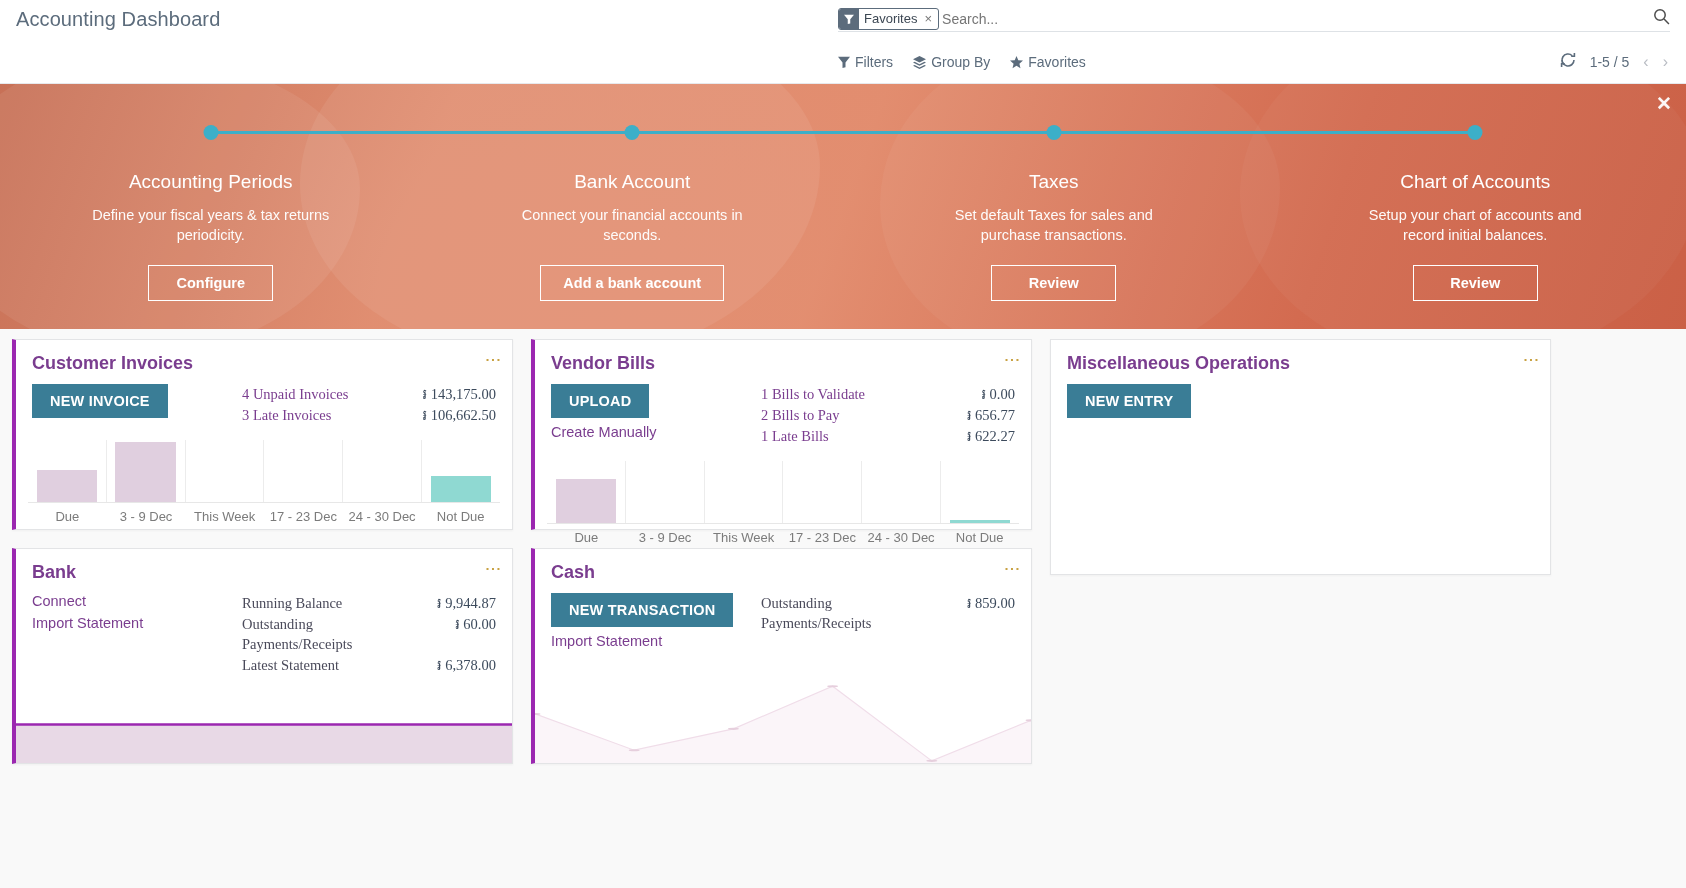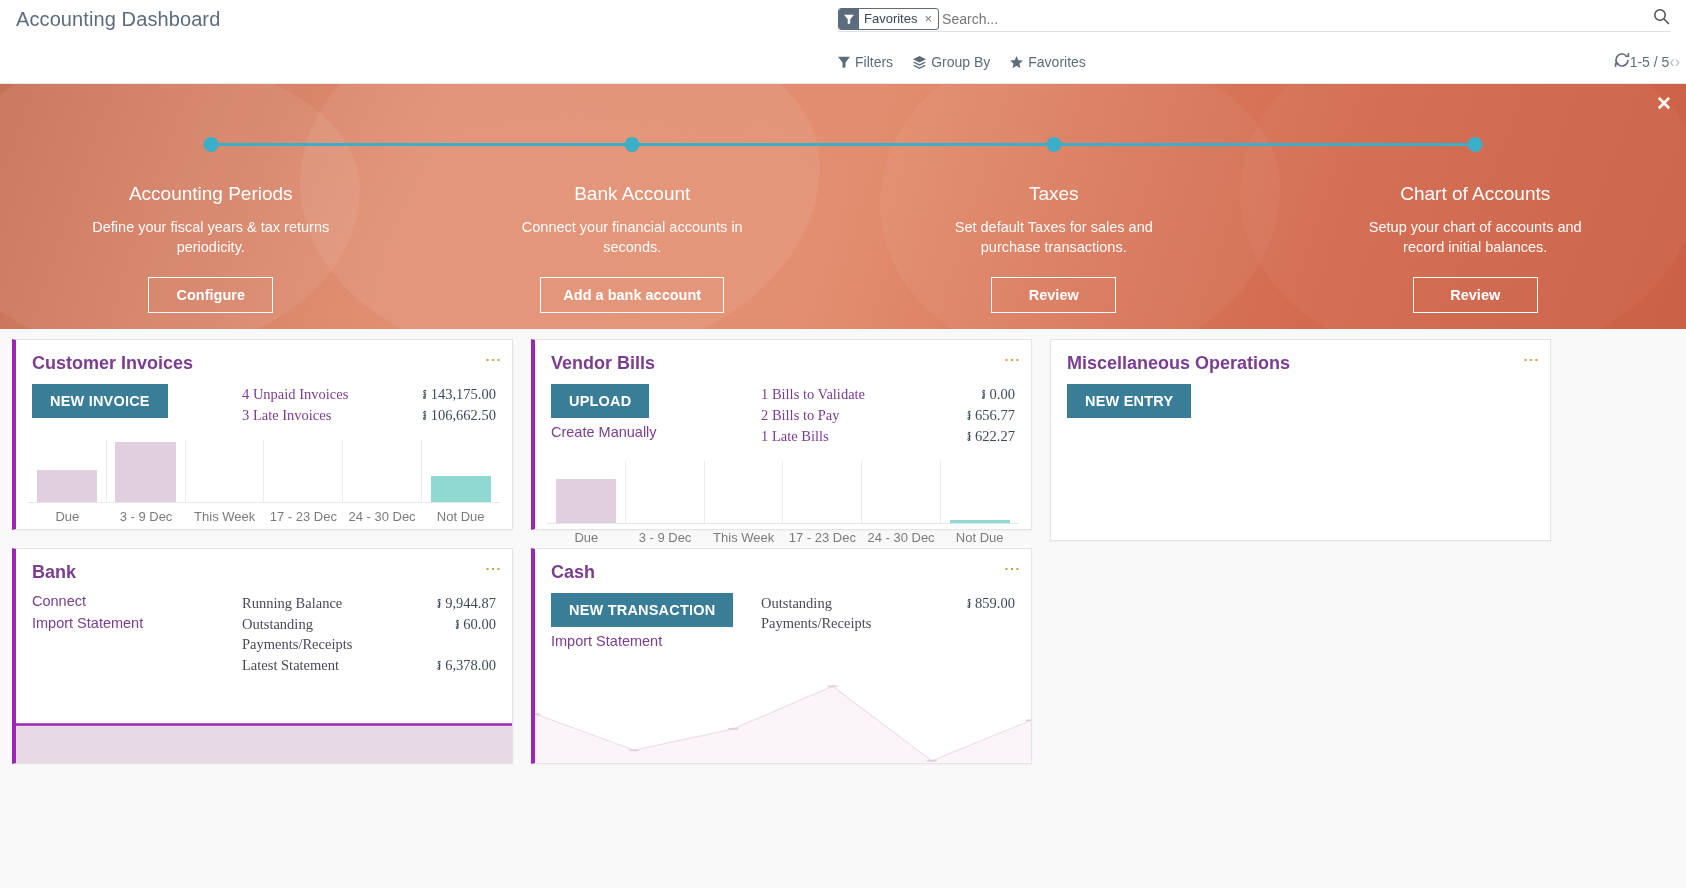--- a/index.html
+++ b/index.html
@@ -104,23 +104,24 @@
     font-size: 14px;
     color: #5c6c7c;
     cursor: pointer;
     display: inline-flex;
     align-items: center;
     gap: 5px;
     white-space: nowrap;
   }
   .cp-pager {
     position: absolute;
-    right: 6px;
+    right: 18px;
     display: flex;
     align-items: center;
+    gap: 14px;
     font-size: 14px;
     color: #5c6c7c;
   }
   .pager-btn { cursor: pointer; color: #b9bdc4; font-size: 16px; }
   .reload-icon { cursor: pointer; font-size: 16px; color: #5c6c7c; }
 
   
   .onboarding {
     position: relative;
     height: 245px;
@@ -152,21 +153,20 @@
     position: relative;
     display: flex;
     height: 100%;
     z-index: 3;
   }
   .onb-step {
     flex: 1 1 25%;
     position: relative;
     padding-top: 49px;
     text-align: center;
-    margin-top: 12px;
   }
   
   .onb-step .line {
     position: absolute;
     top: 47px;
     height: 3px;
     background: #3cafc8;
     left: 50%;
     width: 100%;
   }
@@ -330,21 +330,21 @@
   
   .graph {
     position: relative;
     height: 58px;
     margin-top: 6px;
   }
   .graph svg { display: block; width: 100%; height: 100%; }
 
   .card-bank { height: 216px; }
   .card-cash { height: 216px; }
-  .card-misc { height: 202px; }
+  .card-misc { height: 236px; }
   .card-ci   { height: 191px; }
   .card-vb   { height: 191px; }
 </style>
 </head>
 <body>
 
 <div class="control-panel">
 
   <div class="breadcrumb">Accounting Dashboard</div>
 

